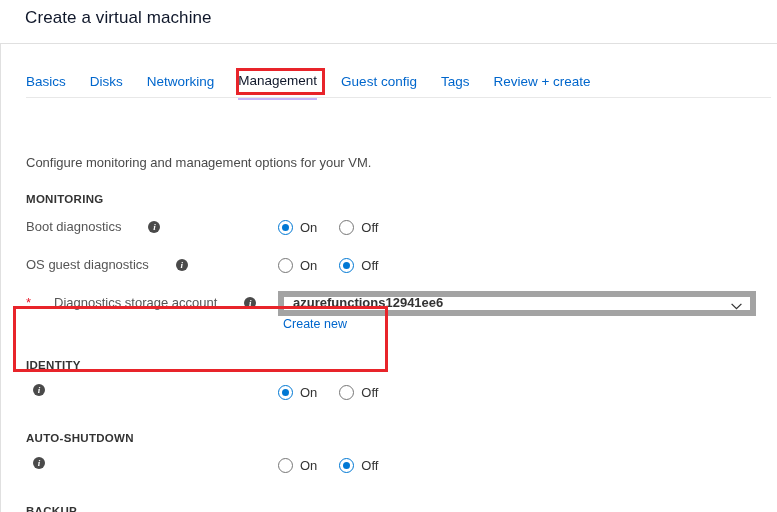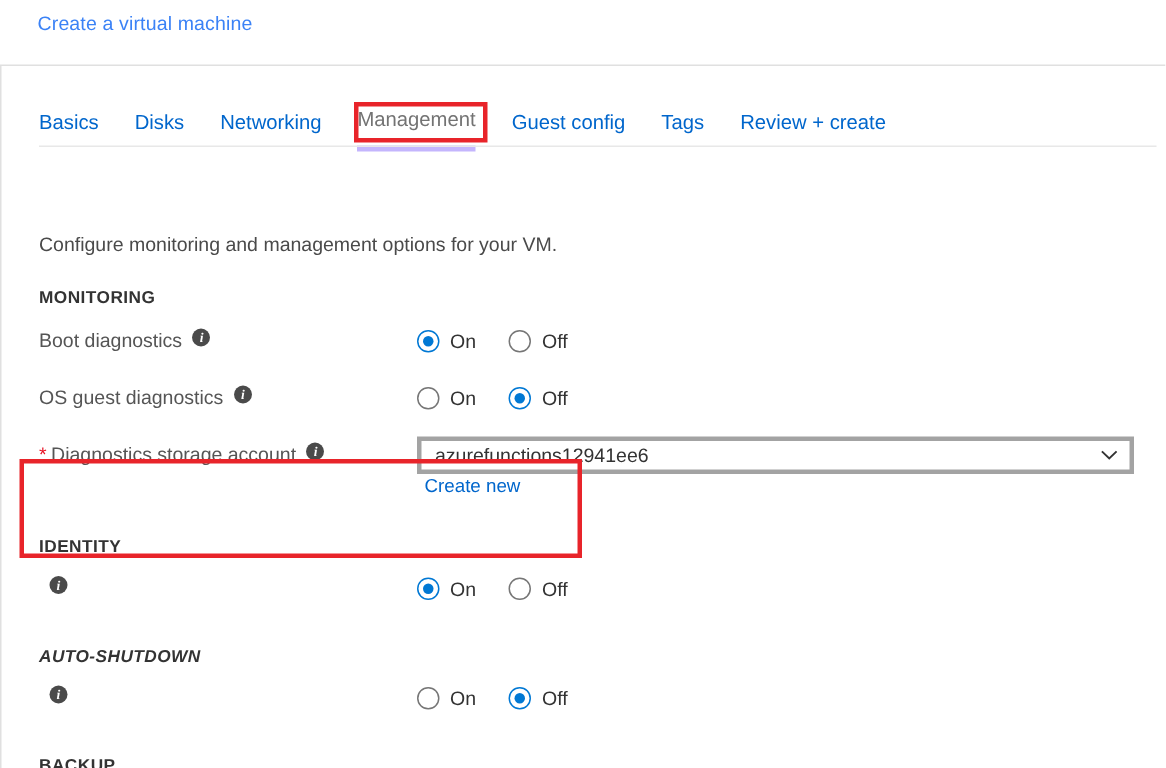--- a/index.html
+++ b/index.html
@@ -18,23 +18,23 @@
   
   #blade-header {
     position: absolute;
     left: 0; top: 0; width: 777px; height: 44px;
     background: #ffffff;
     border-bottom: 1px solid #e0e0e0;
   }
   #blade-title {
     position: absolute;
     left: 25px; top: 8px;
-    font-size: 13px;
+    font-size: 17px;
     font-weight: 400;
-    color: #3b82f6;
+    color: #0f172a;
     letter-spacing: 0.1px;
     white-space: nowrap;
   }
 
   
   #blade-body {
     position: absolute;
     left: 0; top: 44px; width: 777px; height: 468px;
     border-left: 1px solid #e0e0e0;
     background: #ffffff;
@@ -55,22 +55,22 @@
     margin-right: 24px;
     white-space: nowrap;
     cursor: pointer;
     line-height: 18px;
     background: transparent;
     border: none;
     font-family: "Liberation Sans", sans-serif;
   }
   .tab:last-child { margin-right: 0; }
   .tab.active {
-    color: #737373;
-    border-bottom: 4px solid #c4b5fd;
+    color: #0f172a;
+    border-bottom: 2px solid #c4b5fd;
   }
   
   #tab-rule {
     position: absolute;
     left: 25px; top: 53px;
     width: 745px; height: 1px;
     background: #e8e8e8;
   }
 
   
@@ -92,22 +92,23 @@
     letter-spacing: 0.3px;
     white-space: nowrap;
   }
   .field-label {
     position: absolute;
     left: 25px;
     font-size: 13px;
     color: #555555;
     white-space: nowrap;
     display: flex;
-    align-items: flex-start;
+    align-items: center;
     line-height: 16px;
+    gap: 20px;
   }
   .req-star {
     color: #e81123;
     margin-right: 3px;
     font-size: 13px;
   }
   .info-icon {
     display: inline-block;
     width: 12px; height: 12px;
     border-radius: 50%;
@@ -164,25 +165,26 @@
     color: #333333;
     margin-left: 7px;
     white-space: nowrap;
   }
 
   
   #storage-dropdown {
     position: absolute;
     left: 277px; top: 247px;
     width: 478px; height: 25px;
-    border: 3px solid #a3a3a3;
-    background: #ffffff;
-    display: flex;
-    align-items: center;
-    cursor: pointer;
+    border: 6px solid #a3a3a3;
+    background: #ffffff;
+    display: flex;
+    align-items: flex-end;
+    cursor: pointer;
+    font-weight: bold;
   }
   #storage-dropdown-value {
     font-size: 13px;
     color: #333333;
     margin-left: 9px;
     white-space: nowrap;
     flex: 1 1 auto;
     overflow: hidden;
   }
   #storage-dropdown-chevron {
@@ -295,21 +297,21 @@
     <div class="radio-opt checked">
       <span class="radio-circle"></span>
       <span class="radio-text">On</span>
     </div>
     <div class="radio-opt">
       <span class="radio-circle"></span>
       <span class="radio-text">Off</span>
     </div>
   </div>
 
-  <div class="section-head" style="top:388px;font-style:italic;">AUTO-SHUTDOWN</div>
+  <div class="section-head" style="top:388px;">AUTO-SHUTDOWN</div>
 
   <div class="field-label" style="top:413px;">
     <span class="info-icon">i</span>
   </div>
   <div class="radio-group" style="top:412px;">
     <div class="radio-opt">
       <span class="radio-circle"></span>
       <span class="radio-text">On</span>
     </div>
     <div class="radio-opt checked">

